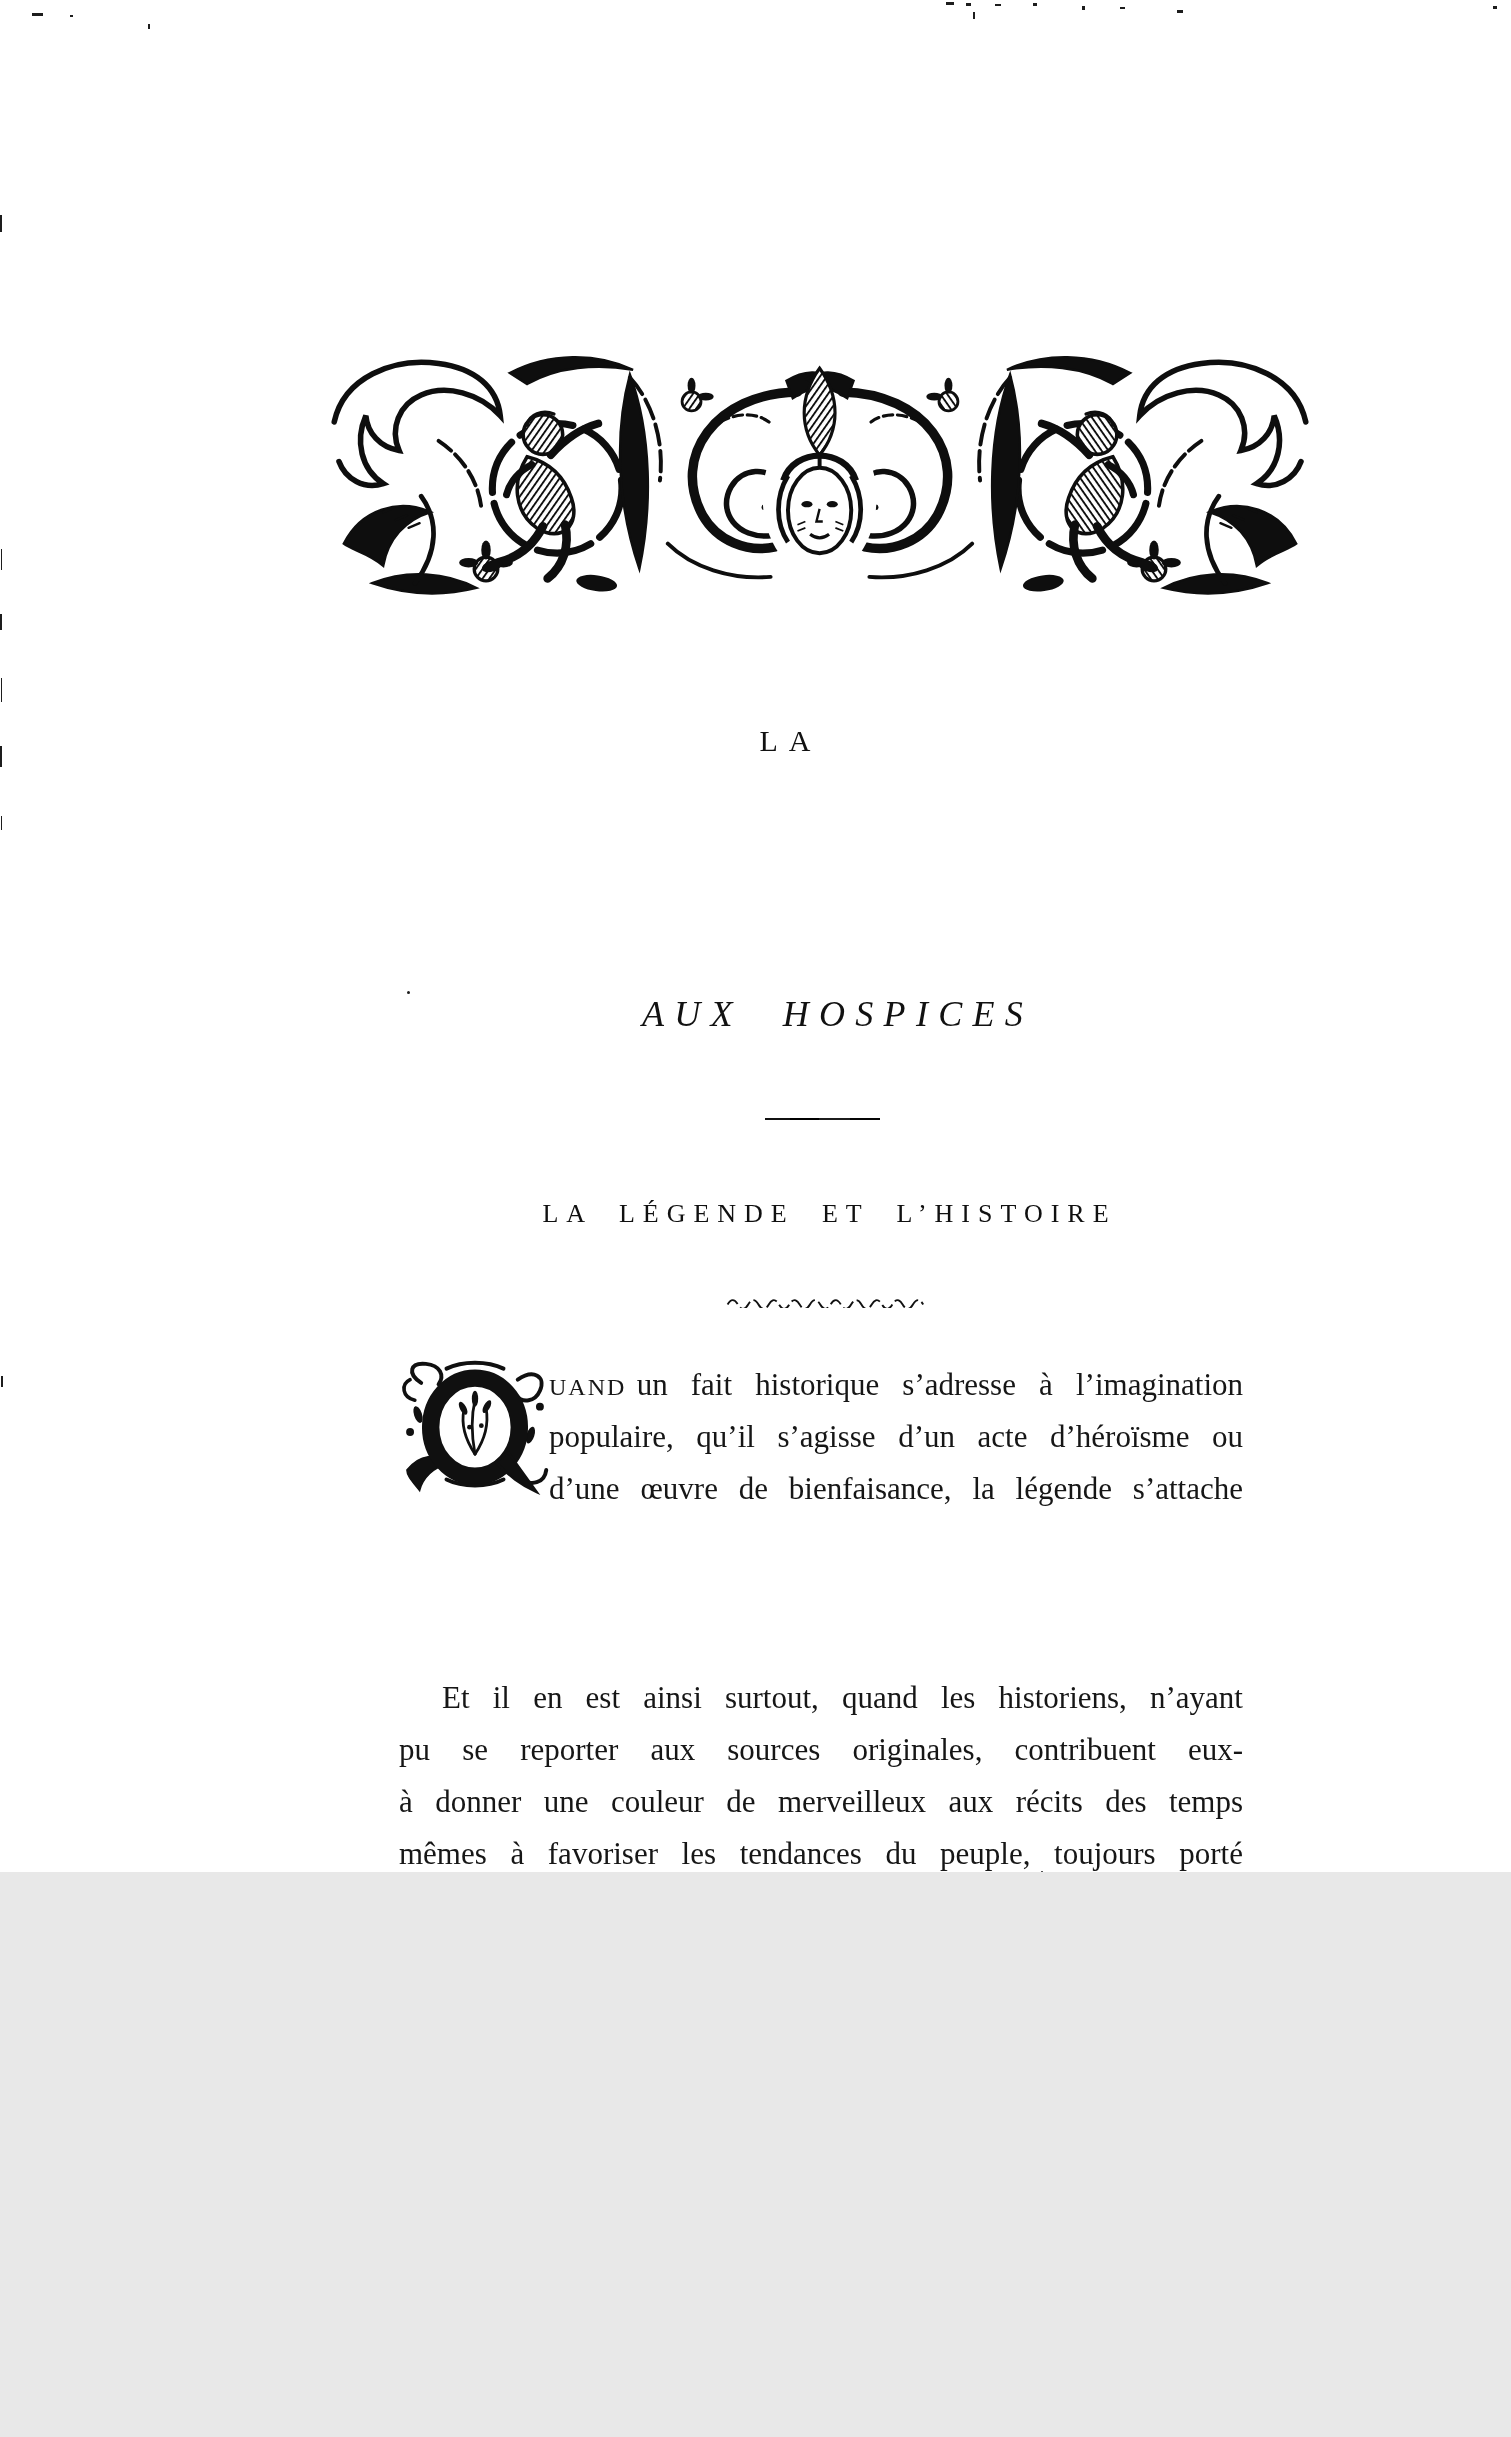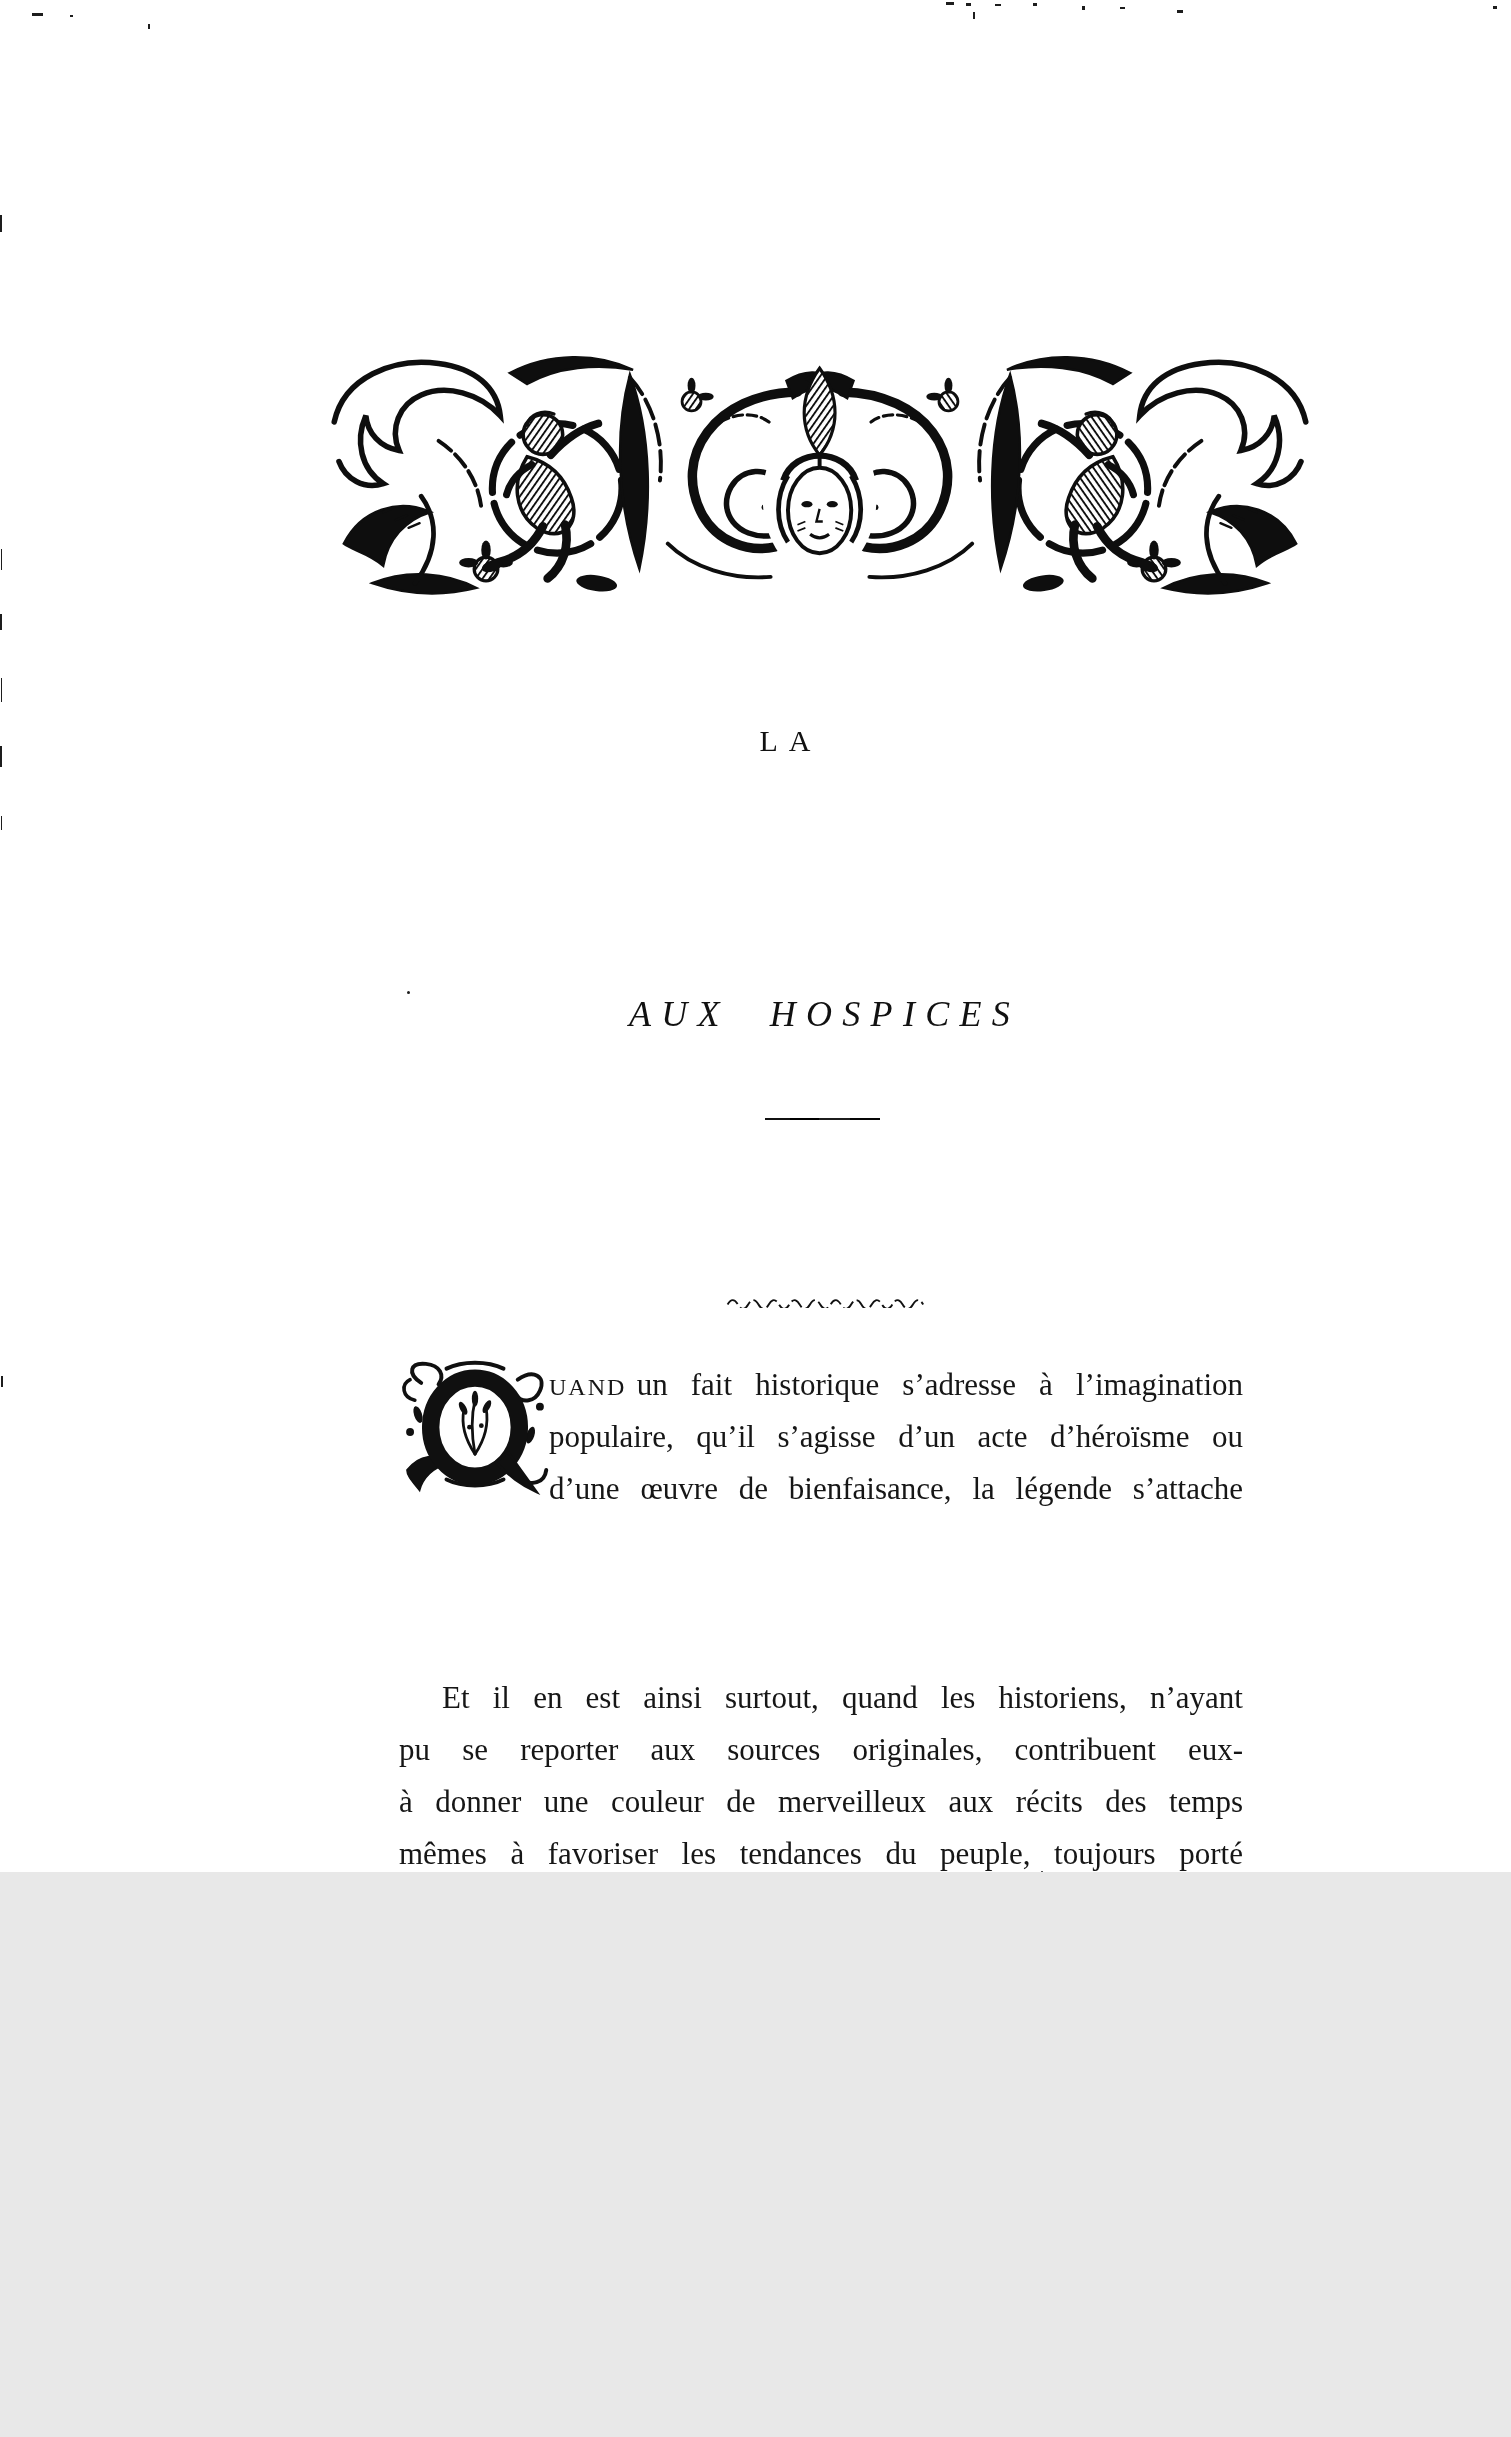--- a/index.html
+++ b/index.html
@@ -19,21 +19,21 @@
     position:absolute;left:316px;top:724px;width:949px;
     text-align:center;font-size:30px;letter-spacing:11px;color:#111;
   }
   .title{
     position:absolute;left:346px;top:846px;width:949px;margin:0;
     text-align:center;font-weight:normal;color:#0f0f0f;white-space:nowrap;
   }
   .title .t-main{font-size:49px;letter-spacing:2.4px;}
   .title .t-mid{font-size:36px;letter-spacing:2.4px;margin:0 12.7px;}
   .subtitle{
-    position:absolute;left:350px;top:993px;width:949px;
+    position:absolute;left:363px;top:993px;width:949px;
     text-align:center;font-style:italic;font-size:36px;letter-spacing:10.3px;word-spacing:20.6px;color:#111;
   }
   .rule{
     position:absolute;left:765px;top:1118px;width:115px;height:2.4px;
     background:linear-gradient(90deg,#111 0 22%,#000 22% 47%,#1c1c1c 47% 74%,#050505 74% 100%);
   }
   .section-heading{
     position:absolute;left:355px;top:1199px;width:949px;
     text-align:center;font-size:26px;letter-spacing:8px;word-spacing:12.7px;color:#101010;
   }
@@ -120,20 +120,21 @@
     </svg>
   </div>
 
   <div class="pretitle">LA</div>
 
 
   <div class="subtitle">AUX HOSPICES</div>
 
   <div class="rule"></div>
 
+  <div class="section-heading">LA LÉGENDE ET L’HISTOIRE</div>
 
   <div class="squiggle">
     <svg viewBox="0 0 250 16" xmlns="http://www.w3.org/2000/svg">
       <path d="M2,12 q6.5,-11 13,0 t13,0 t13,0 t13,0 t13,0 t13,0 t13,0 t13,0 t13,0 t13,0 t13,0 t13,0 t13,0 t13,0 t13,0 t13,0 t13,0 t13,0 t13,0" fill="none" stroke="#111" stroke-width="2.4" stroke-dasharray="17 5"></path>
     </svg>
   </div>
 
   <div class="para para1">
     <div class="dropcap">
       <svg viewBox="0 0 192 174" xmlns="http://www.w3.org/2000/svg">

